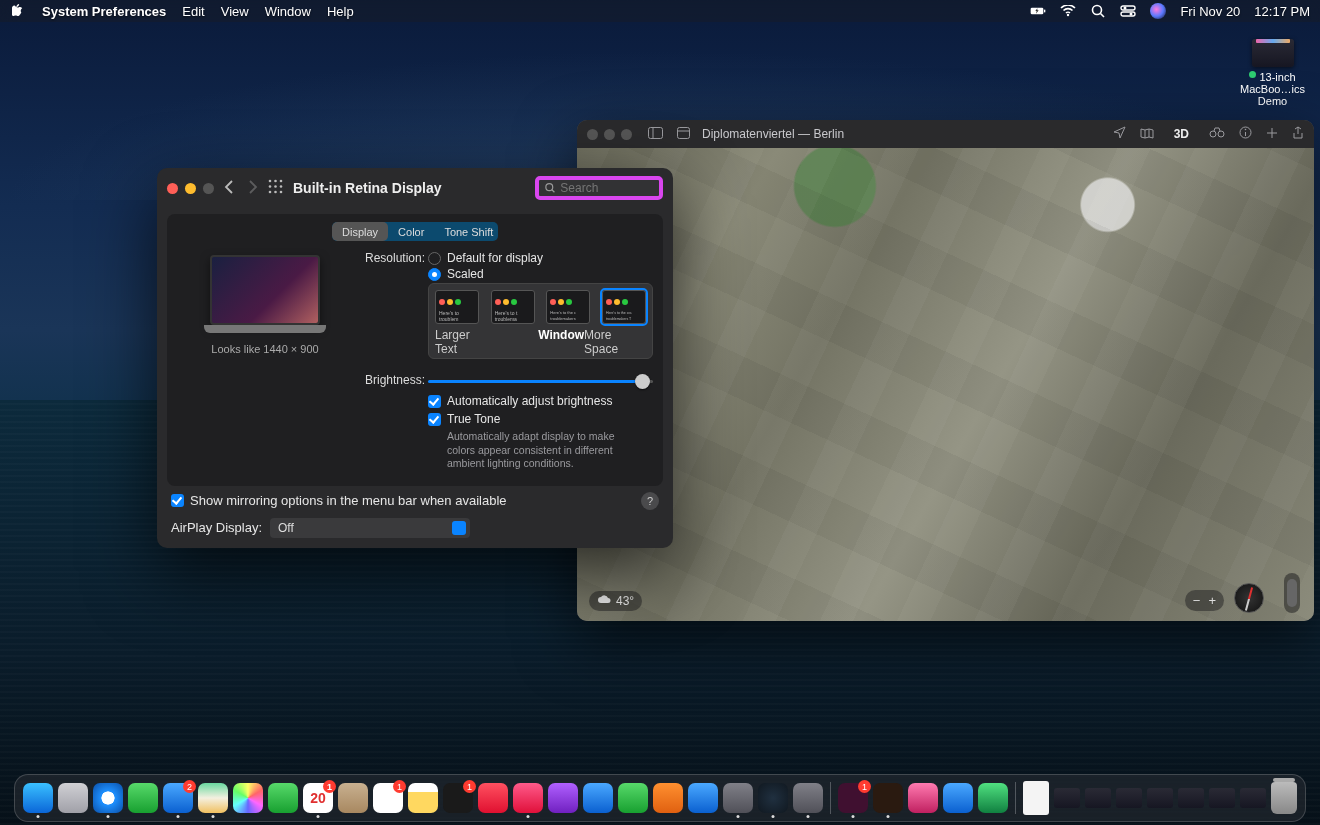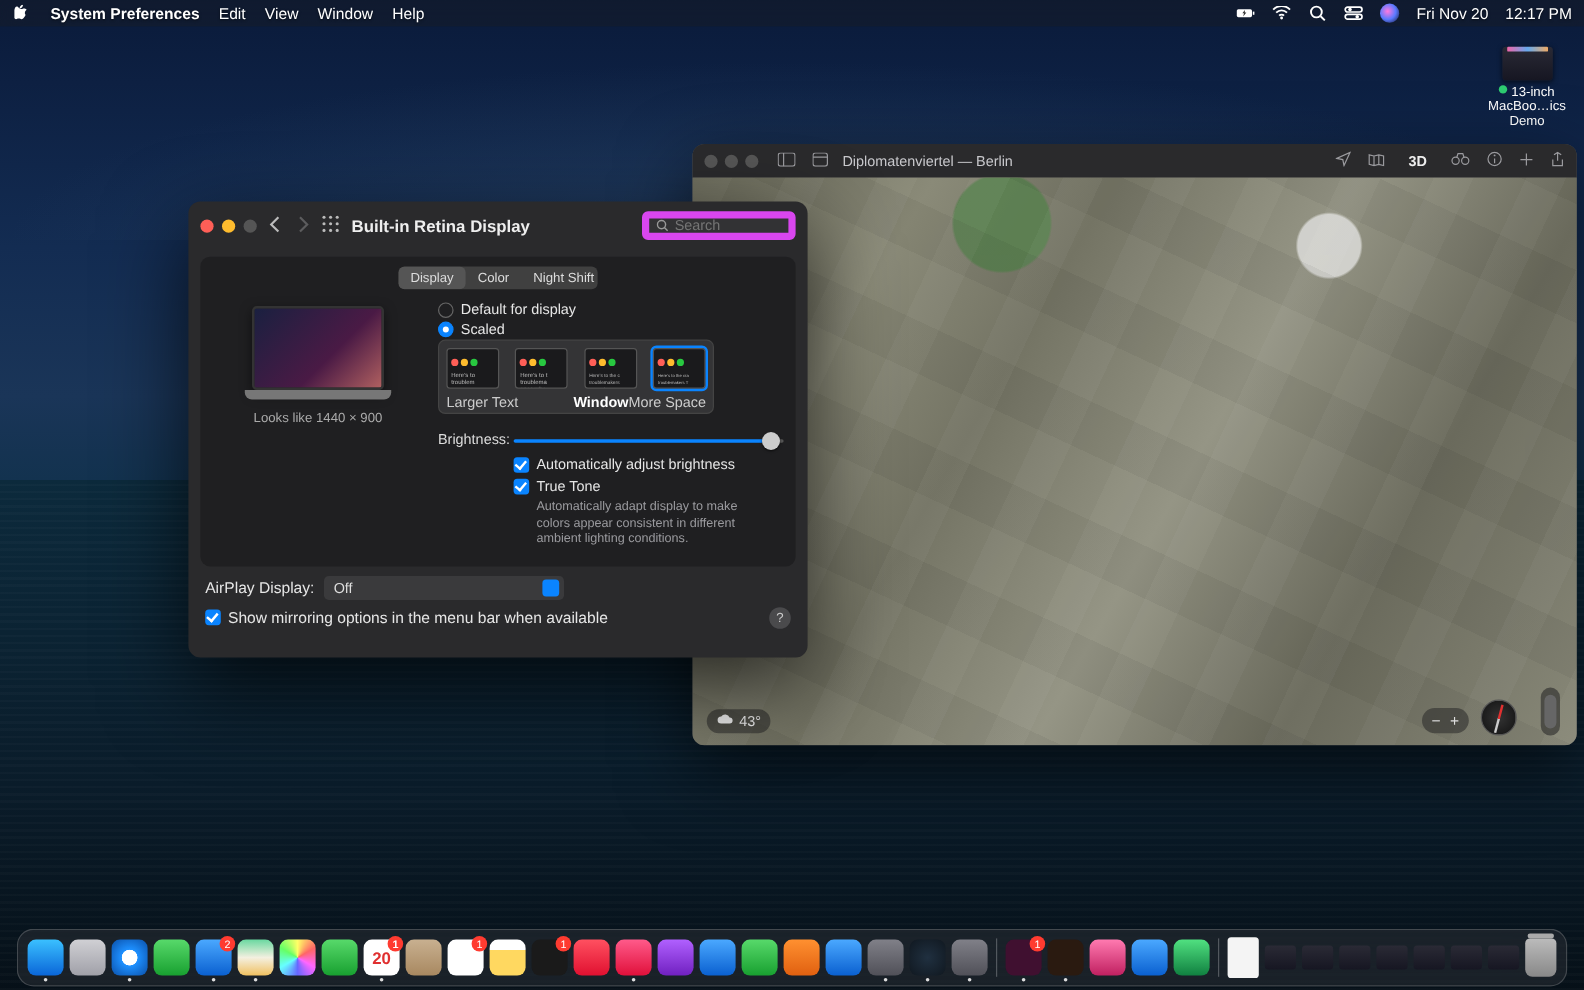--- a/index.html
+++ b/index.html
@@ -57,26 +57,26 @@
 
   
   .pref { position:absolute; left:157px; top:168px; width:516px; height:380px; background:#2a2a2c; border-radius:10px; box-shadow:0 25px 70px rgba(0,0,0,0.7); z-index:50; overflow:hidden;}
   .pref .toolbar{ height:40px; display:flex; align-items:center; padding:0 10px; gap:10px;}
   .pref .traffic{display:flex;gap:7px;}
   .tdot{width:11px;height:11px;border-radius:50%;}
   .pref .td-r{background:#ff5f57;} .pref .td-y{background:#febc2e;} .pref .td-g{background:#555;}
   .pref .navbtns{display:flex;gap:14px;color:#888;}
   .pref .navbtns .dis{opacity:0.35;}
   .pref .winTitle{font-weight:600;color:#eee;font-size:14px;}
-  .pref .search{margin-left:auto;width:128px;height:24px;border:6px solid #d946ef;border-radius:5px;background:#323234;display:flex;align-items:center;padding:0 6px;gap:5px;}
+  .pref .search{margin-left:auto;width:128px;height:24px;border:4px solid #d946ef;border-radius:5px;background:#323234;display:flex;align-items:center;padding:0 6px;gap:5px;}
   .pref .search input{background:transparent;border:none;outline:none;color:#ccc;font-size:12px;width:100%;}
   .pref .search svg{stroke:#999;}
 
   .pref .body{padding:6px 10px 10px 10px;}
-  .segmented{ margin:0 auto 10px; width:166px; display:flex; background:#404040; border-radius:5px; overflow:hidden; height:19px; font-size:11px;}
+  .segmented{ margin:0 auto 10px; width:166px; display:flex; background:#0c4a6e; border-radius:5px; overflow:hidden; height:19px; font-size:11px;}
   .segmented .seg{flex:0 0 auto;display:flex;align-items:center;justify-content:center;color:#ddd;cursor:default;padding:0 10px;}
   .segmented .sel{background:#555;border-radius:5px;}
 
   .content{display:flex;gap:12px;}
   .monitor-col{width:176px;text-align:center;}
   .monitor{width:110px;height:70px;margin:4px auto 2px;background:linear-gradient(135deg,#1a2040,#4a1a45 60%,#b06060);border-radius:4px;border:2px solid #333;box-shadow:0 4px 10px rgba(0,0,0,0.5);position:relative;}
   .monitor::after{content:"";position:absolute;left:-8px;right:-8px;bottom:-10px;height:8px;background:#777;border-radius:0 0 6px 6px;}
   .looks{color:#aaa;font-size:11px;margin-top:18px;}
 
   .settings-col{flex:1;font-size:12px;}
@@ -286,30 +286,31 @@
         </svg>
       <input placeholder="Search" style="">
     </div>
   </div>
 
   <div class="body">
     <div style="background:#1f1f21;border-radius:8px;padding:8px 10px 10px;">
     <div class="segmented">
       <span class="seg sel">Display</span>
       <span class="seg">Color</span>
-      <span class="seg">Night Shift</span>
+      <span class="seg">Tone Shift</span>
     </div>
 
     <div class="content">
       <div class="monitor-col">
         <div class="monitor"></div>
         <div class="looks">Looks like 1440 × 900</div>
       </div>
       <div class="settings-col">
         <div class="row">
+          <div class="label">Resolution:</div>
           <div>
             <label class="radio">
                   <span class="r"></span>
                   <span>Default for display</span>
                 </label>
             <label class="radio checked">
                   <span class="r"></span>
                   <span>Scaled</span>
                 </label>
             <div class="scaleBox">
@@ -354,34 +355,34 @@
                   <span class="c"></span>
                   <span>True Tone</span>
                 </label>
           <div class="hint">Automatically adapt display to make colors appear consistent in different ambient lighting conditions.</div>
         </div>
             </div>
       </div>
     </div>
     </div>
 
+    <div class="footerRow" style="margin-top:6px;">
+      <label class="check" style="margin:0">
+          <span class="c"></span>
+          <span>Show mirroring options in the menu bar when available</span>
+        </label>
+      <span class="helpBtn">?</span>
+    </div>
     <div class="footerRow">
       <span>AirPlay Display:</span>
       <div class="select">
           <span>Off</span>
           <span class="chev">⌃<br>⌄</span>
         </div>
     </div>
-    <div class="footerRow" style="margin-top:6px;">
-      <label class="check" style="margin:0">
-          <span class="c"></span>
-          <span>Show mirroring options in the menu bar when available</span>
-        </label>
-      <span class="helpBtn">?</span>
-    </div>
   </div>
 </div>
 
 <div class="dock">
   <div id="dock-left" style="display:contents"><div class="app" style="background: linear-gradient(rgb(58, 192, 255), rgb(10, 102, 216));">
         <span class="ind"></span>
       </div><div class="app" style="background: linear-gradient(rgb(208, 208, 212), rgb(160, 160, 168));"></div><div class="app" style="background: radial-gradient(circle, rgb(255, 255, 255) 30%, rgb(30, 144, 255) 32%, rgb(10, 79, 168));">
         <span class="ind"></span>
       </div><div class="app" style="background: linear-gradient(rgb(87, 217, 106), rgb(24, 160, 48));"></div><div class="app" style="background: linear-gradient(rgb(74, 168, 255), rgb(10, 96, 208));">
         <span class="ind"></span>

